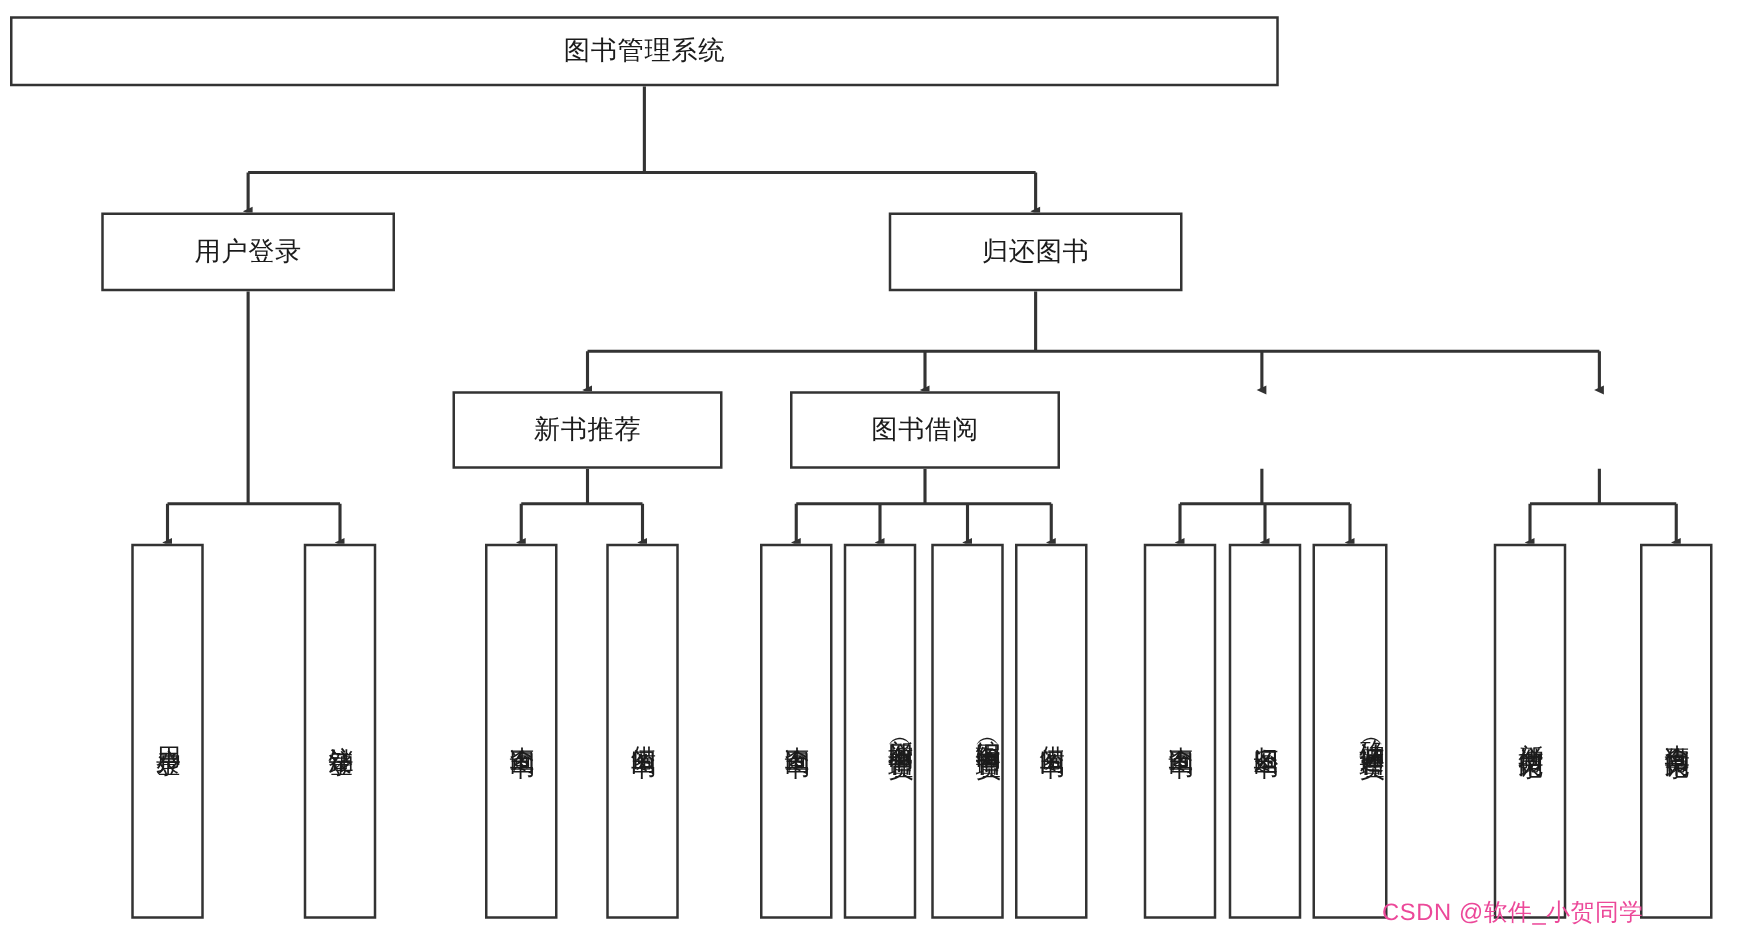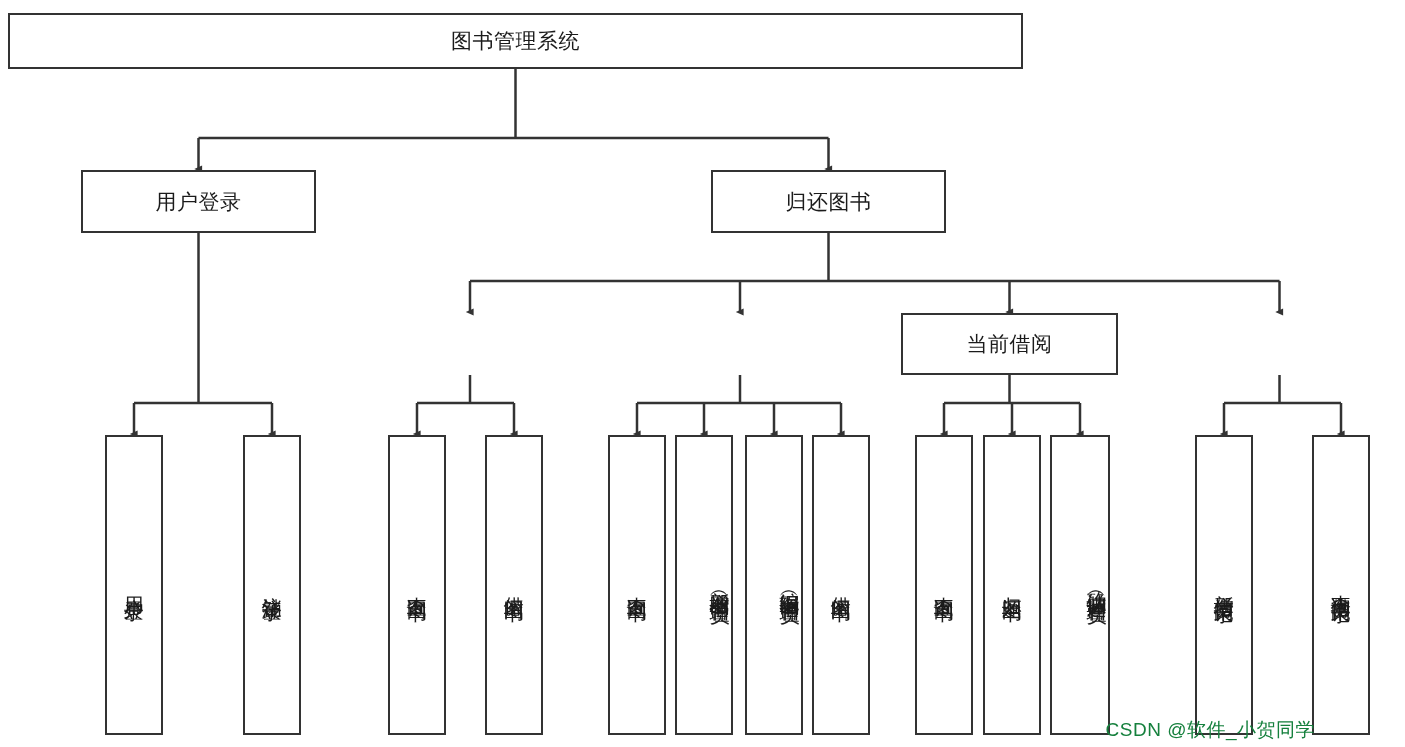--- a/index.html
+++ b/index.html
@@ -58,21 +58,21 @@
   .node-label {
     display: block;
     white-space: nowrap;
     line-height: 1.12;
   }
   .watermark {
     position: absolute;
     right: 8px;
     bottom: 4px;
     font-size: 19px;
-    color: #15803d;
+    color: #ec4899;
     letter-spacing: 0.5px;
     white-space: nowrap;
     user-select: none;
   }
 </style>
 </head>
 <body>
 
 <div id="diagram-root">
 
@@ -123,22 +123,25 @@
     <span class="node-label">图书管理系统</span>
   </div>
 
   <div class="node horizontal" style="left: 81px; top: 170px; width: 235px; height: 63px;">
     <span class="node-label">用户登录</span>
   </div>
   <div class="node horizontal" style="left: 711px; top: 170px; width: 235px; height: 63px;">
     <span class="node-label">归还图书</span>
   </div>
 
-  <div class="node horizontal" style="left: 901px; top: 313px; width: 217px; height: 62px;">
-    <span class="node-label">当前借阅</span>
+  <div class="node horizontal" style="left: 362px; top: 313px; width: 216px; height: 62px;">
+    <span class="node-label">新书推荐</span>
+  </div>
+  <div class="node horizontal" style="left: 632px; top: 313px; width: 216px; height: 62px;">
+    <span class="node-label">图书借阅</span>
   </div>
 
   <div class="node vertical centered" style="left: 105px; top: 435px; width: 58px; height: 300px;">
     <span class="node-label">用户登录</span>
   </div>
   <div class="node vertical centered" style="left: 243px; top: 435px; width: 58px; height: 300px;">
     <span class="node-label">注销登录</span>
   </div>
 
   <div class="node vertical centered" style="left: 388px; top: 435px; width: 58px; height: 300px;">

